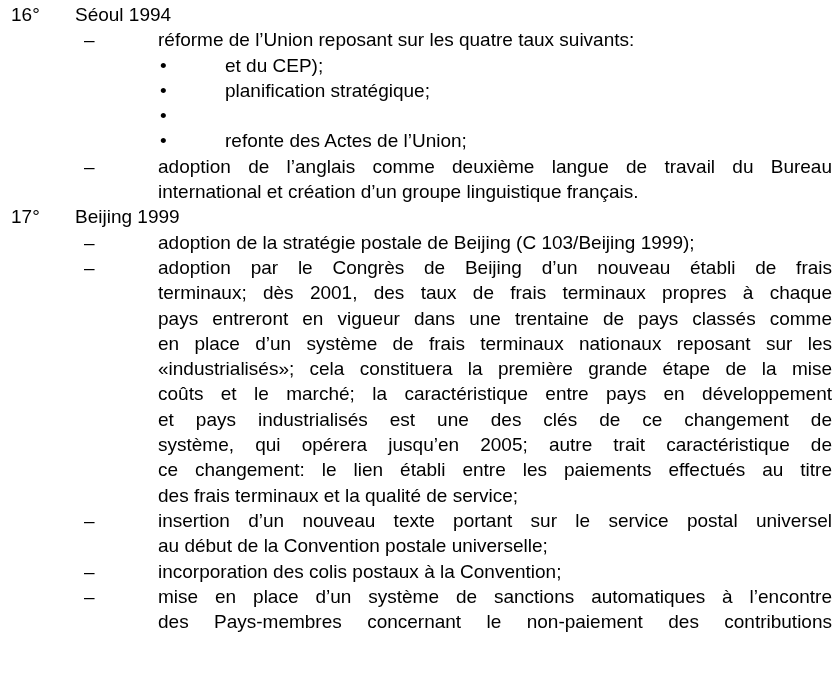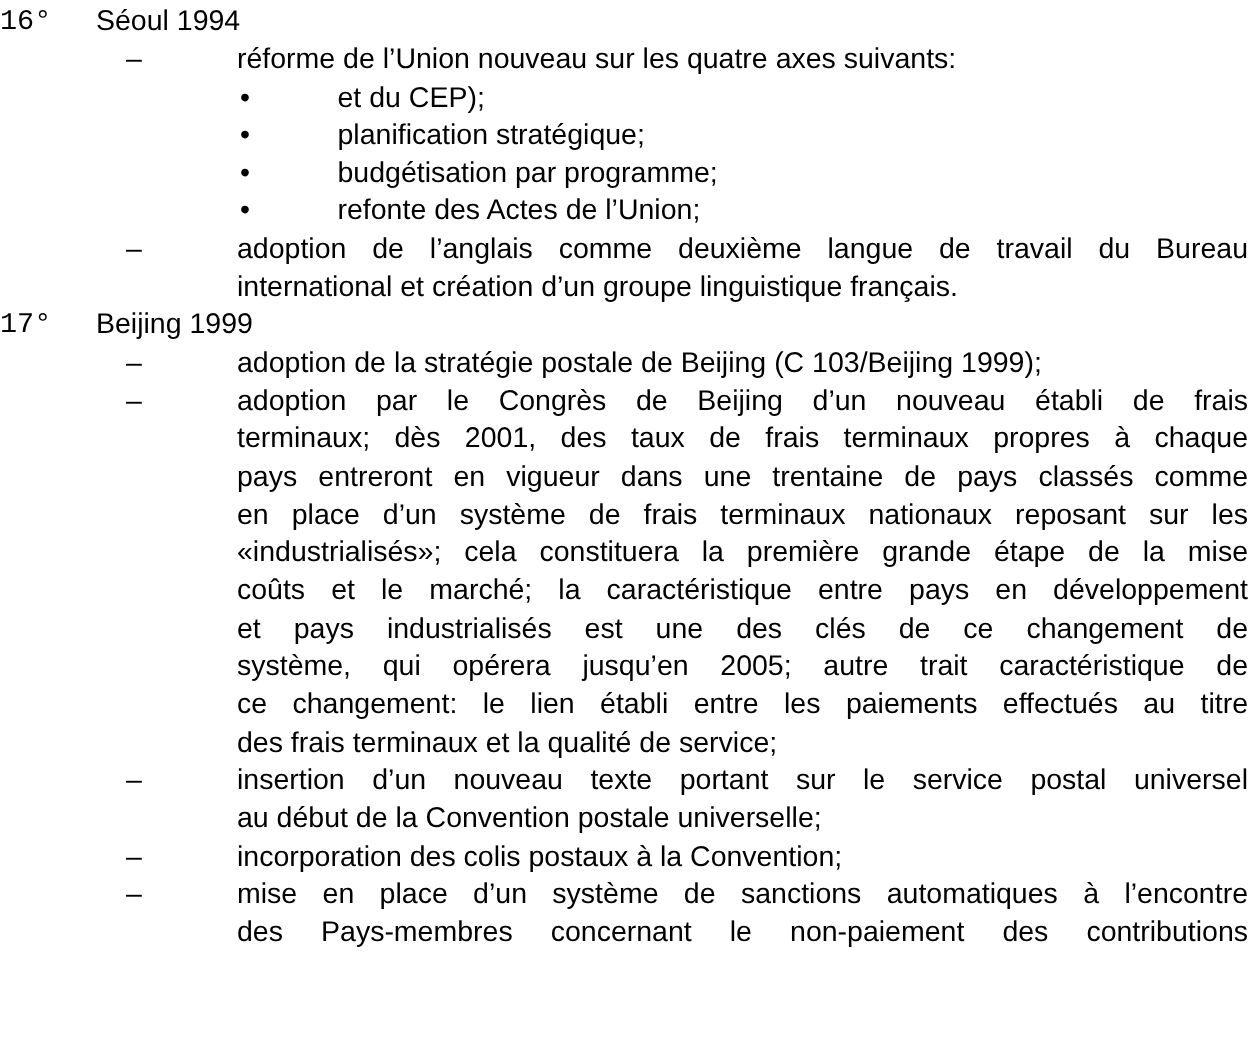--- a/index.html
+++ b/index.html
@@ -6,21 +6,21 @@
   body {
     width: 839px; height: 697px;
     background: #ffffff; color: #000000;
     font-family: "Liberation Sans", sans-serif;
     font-size: 19px;
     overflow: hidden;
   }
   .doc { padding-top: 2px; }
   .row { display: flex; align-items: flex-start; line-height: 25.3px; }
   
-  .l0 .c-num   { flex: 0 0 64px; font-family: Liberation Mono, monospace; }
+  .l0 .c-num   { margin-left: 11px; flex: 0 0 64px; }
   .l0 .c-title { flex: 1 1 auto; }
   
   .l1 .c-marker { margin-left: 84px; flex: 0 0 74px; }
   .l1 .c-text   { flex: 0 0 674px; width: 674px; }
   
   .l2 .c-marker { margin-left: 160px; flex: 0 0 65px; }
   .l2 .c-text   { flex: 0 0 607px; width: 607px; }
   
   .jline { text-align: justify; text-align-last: justify; }
   .lline { text-align: left; }
@@ -31,43 +31,40 @@
 <div class="doc">
 
   <div class="row l0">
     <span class="c-num">16°</span>
     <span class="c-title">Séoul 1994</span>
   </div>
 
   <div class="row l1">
     <span class="c-marker">–</span>
     <span class="c-text">
-      <span class="lline" style="display:block">réforme de l’Union nouveau sur les quatre axes suivants:</span>
+      <span class="lline" style="display:block">réforme de l’Union reposant sur les quatre taux suivants:</span>
     </span>
   </div>
 
   <div class="row l2">
     <span class="c-marker">•</span>
     <span class="c-text">
       <span class="lline" style="display:block">et du CEP);</span>
     </span>
   </div>
 
   <div class="row l2">
     <span class="c-marker">•</span>
     <span class="c-text">
       <span class="lline" style="display:block">planification stratégique;</span>
     </span>
   </div>
 
   <div class="row l2">
     <span class="c-marker">•</span>
-    <span class="c-text">
-      <span class="lline" style="display:block">budgétisation par programme;</span>
-    </span>
   </div>
 
   <div class="row l2">
     <span class="c-marker">•</span>
     <span class="c-text">
       <span class="lline" style="display:block">refonte des Actes de l’Union;</span>
     </span>
   </div>
 
   <div class="row l1">

